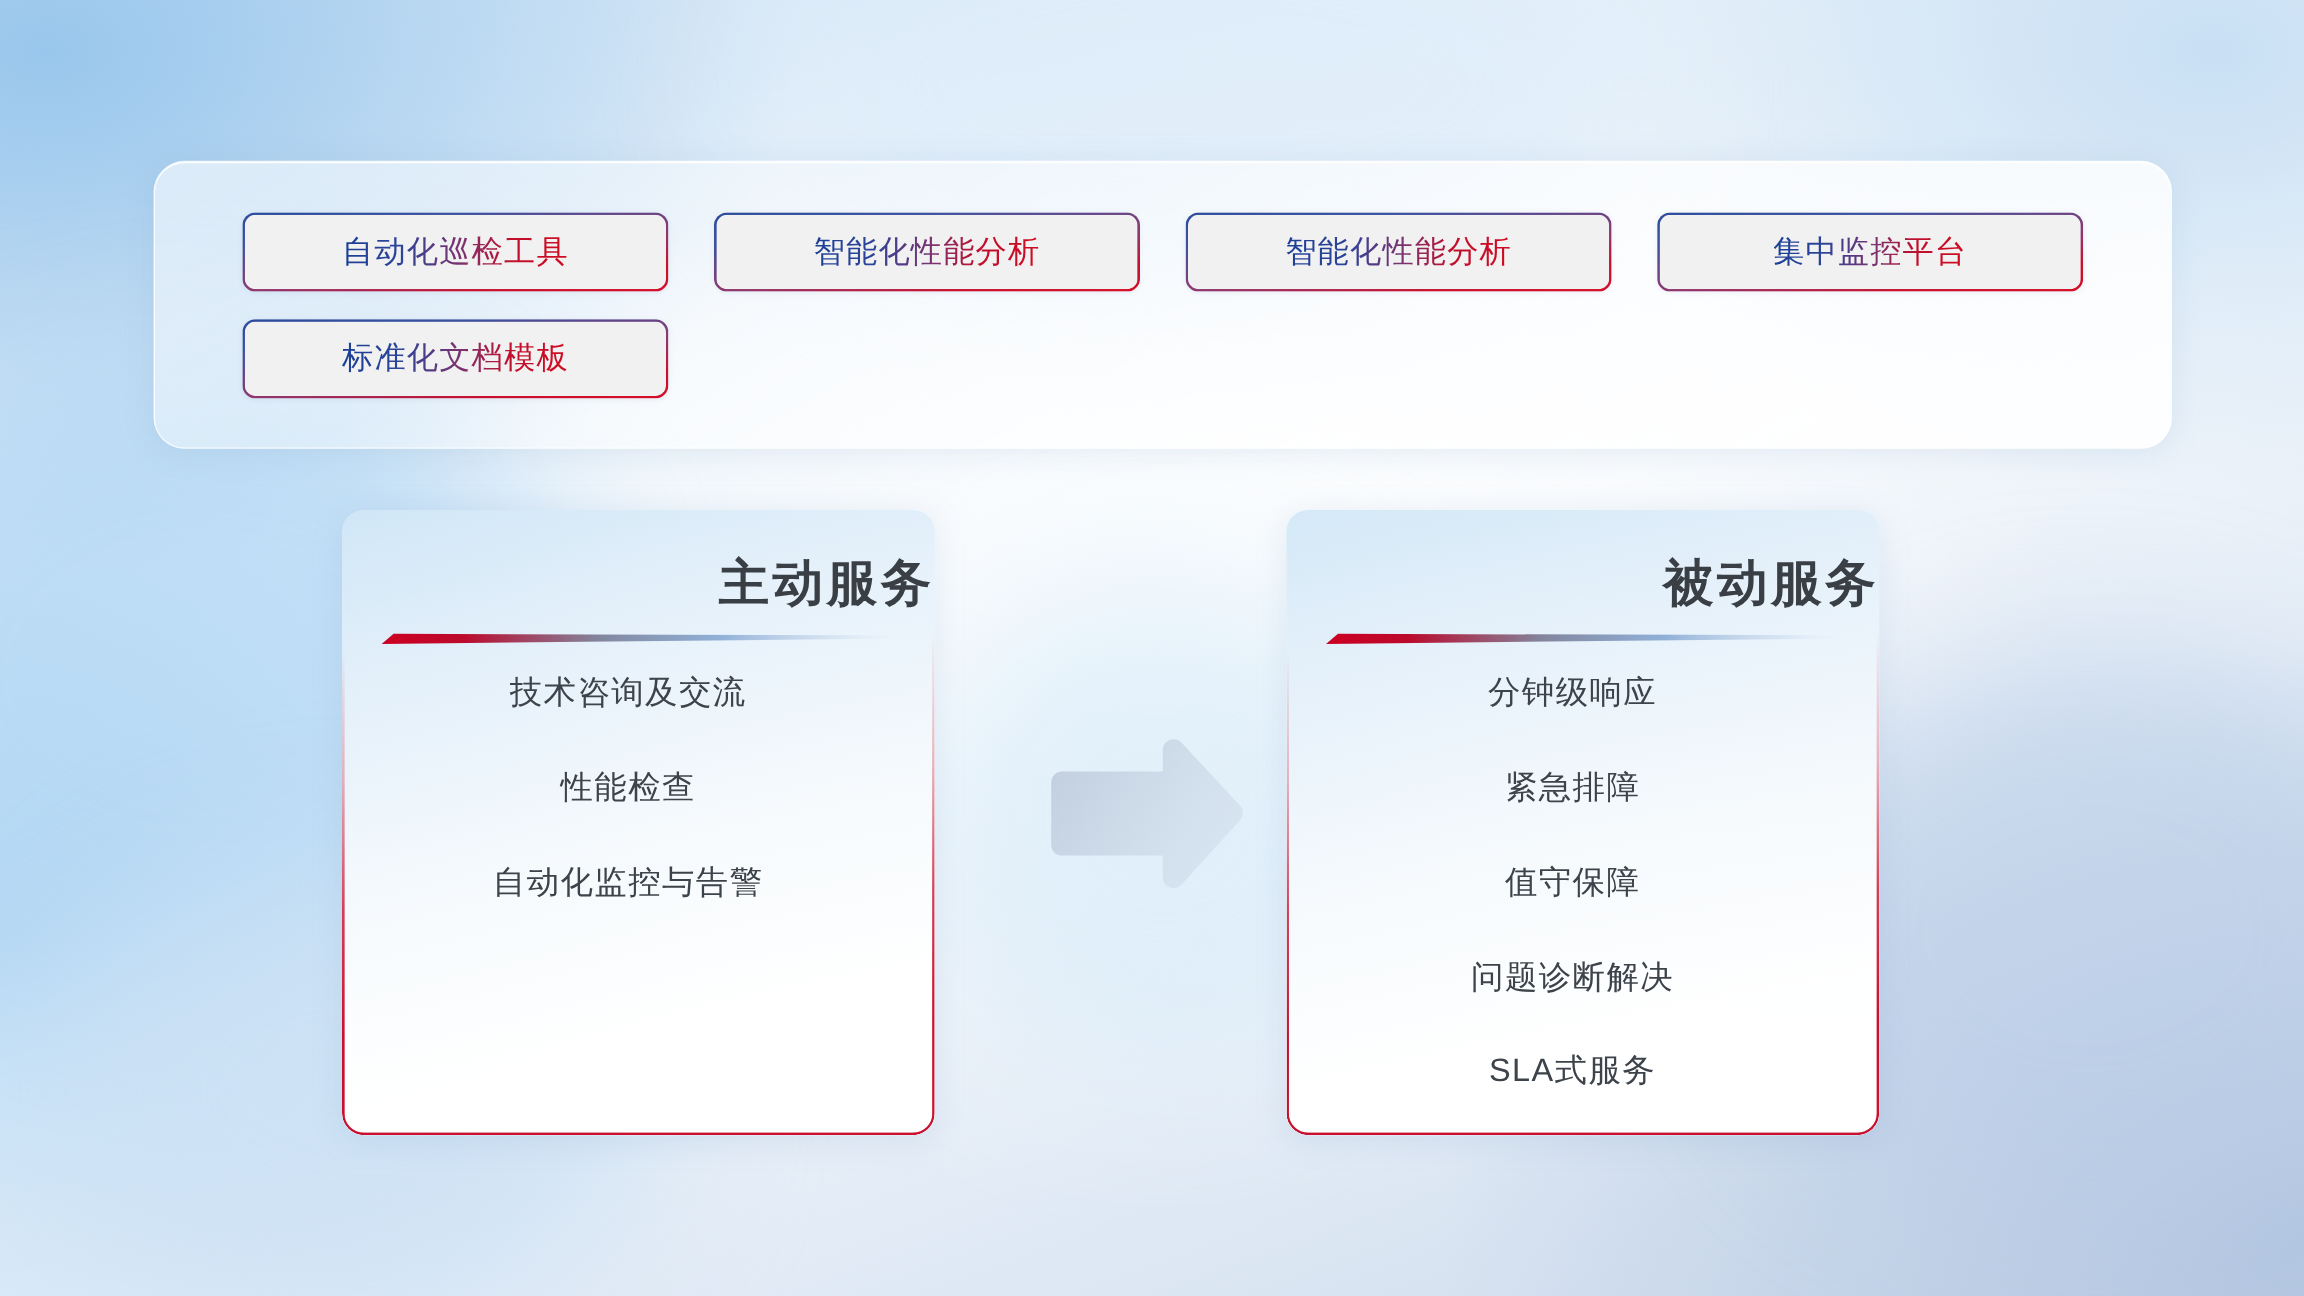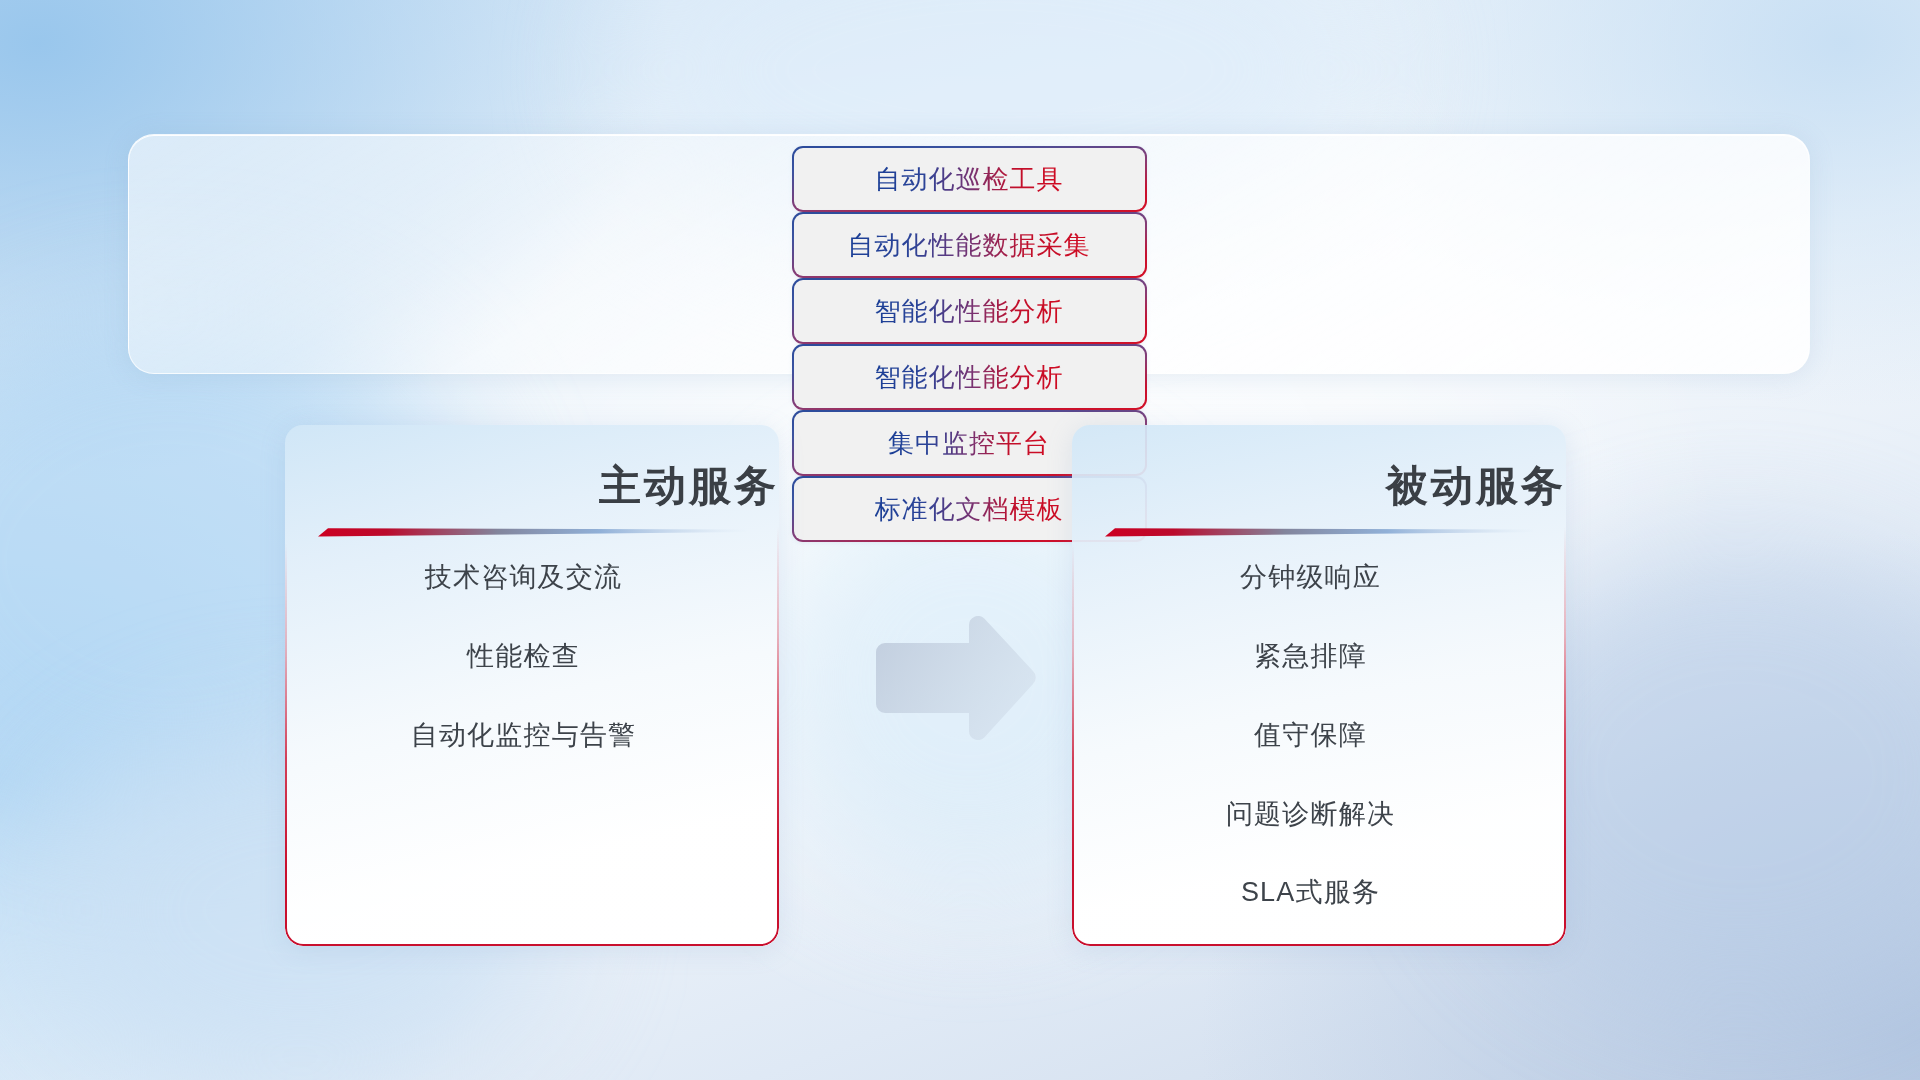--- a/index.html
+++ b/index.html
@@ -54,25 +54,25 @@
         rgba(255,255,255,0.58) 0%,
         rgba(255,255,255,0.42) 26%,
         rgba(255,255,255,0.72) 58%,
         rgba(255,255,255,0.92) 100%);
     box-shadow:
       0 2px 26px rgba(120,155,195,0.16),
       inset 0 1px 0 rgba(255,255,255,0.95);
     border: 1px solid rgba(255,255,255,0.72);
     box-sizing: border-box;
     display: grid;
-    grid-template-columns: repeat(1, 1fr);
+    grid-template-columns: repeat(4, 1fr);
     grid-template-rows: repeat(2, 1fr);
     align-items: center;
     justify-items: center;
-    padding: 11px 54px 30px 54px;
+    padding: 30px 54px 30px 54px;
   }
 
   
   .tag {
     position: relative;
     width: 355px;
     height: 66px;
     border-radius: 11px;
     background:
       linear-gradient(#f1f1f1, #f1f1f1) padding-box,
@@ -195,23 +195,20 @@
   <div class="bg-wisp wisp-c"></div>
   <div class="bg-wisp wisp-d"></div>
   <div class="bg-wisp wisp-e"></div>
 
   <div id="top-panel">
 
     <div class="tag">
       <span class="tag-label">自动化巡检工具</span>
     </div>
 
-    <div class="tag">
-      <span class="tag-label">自动化性能数据采集</span>
-    </div>
 
     <div class="tag">
       <span class="tag-label">智能化性能分析</span>
     </div>
 
     <div class="tag">
       <span class="tag-label">智能化性能分析</span>
     </div>
 
     <div class="tag">

